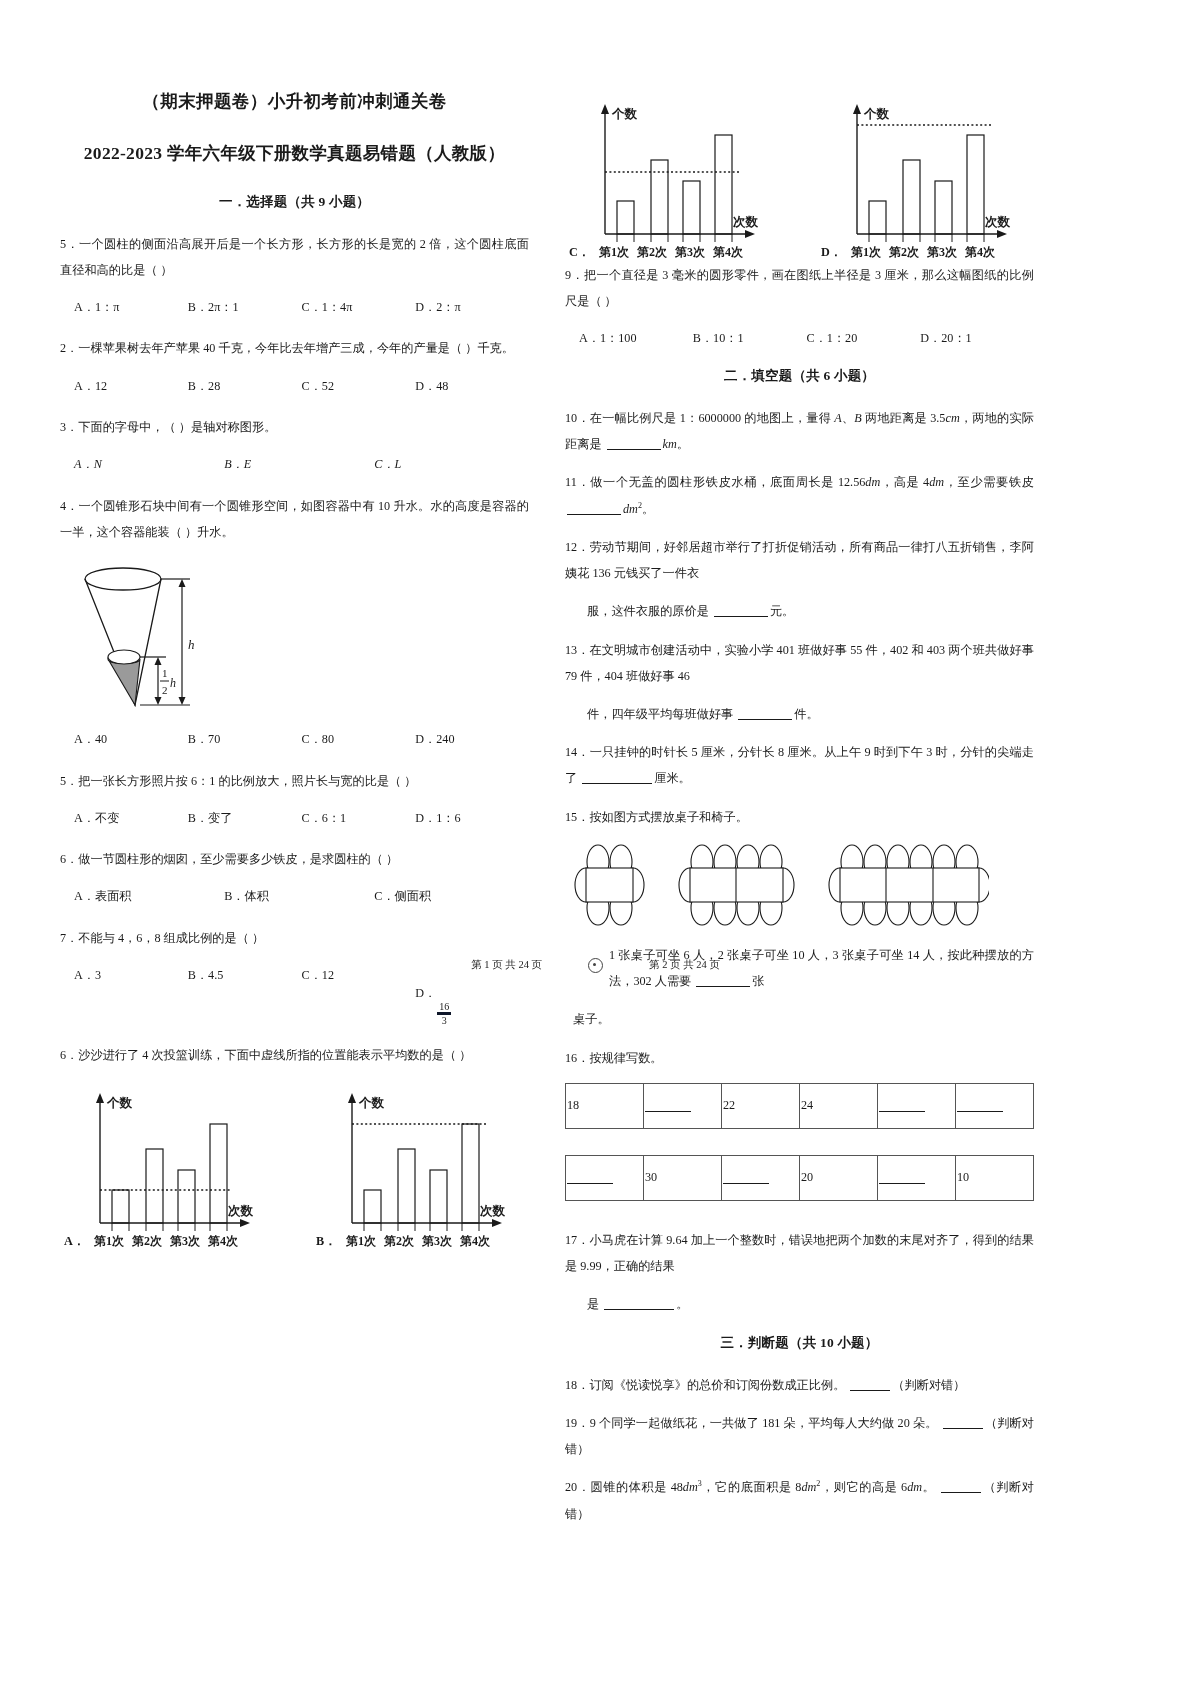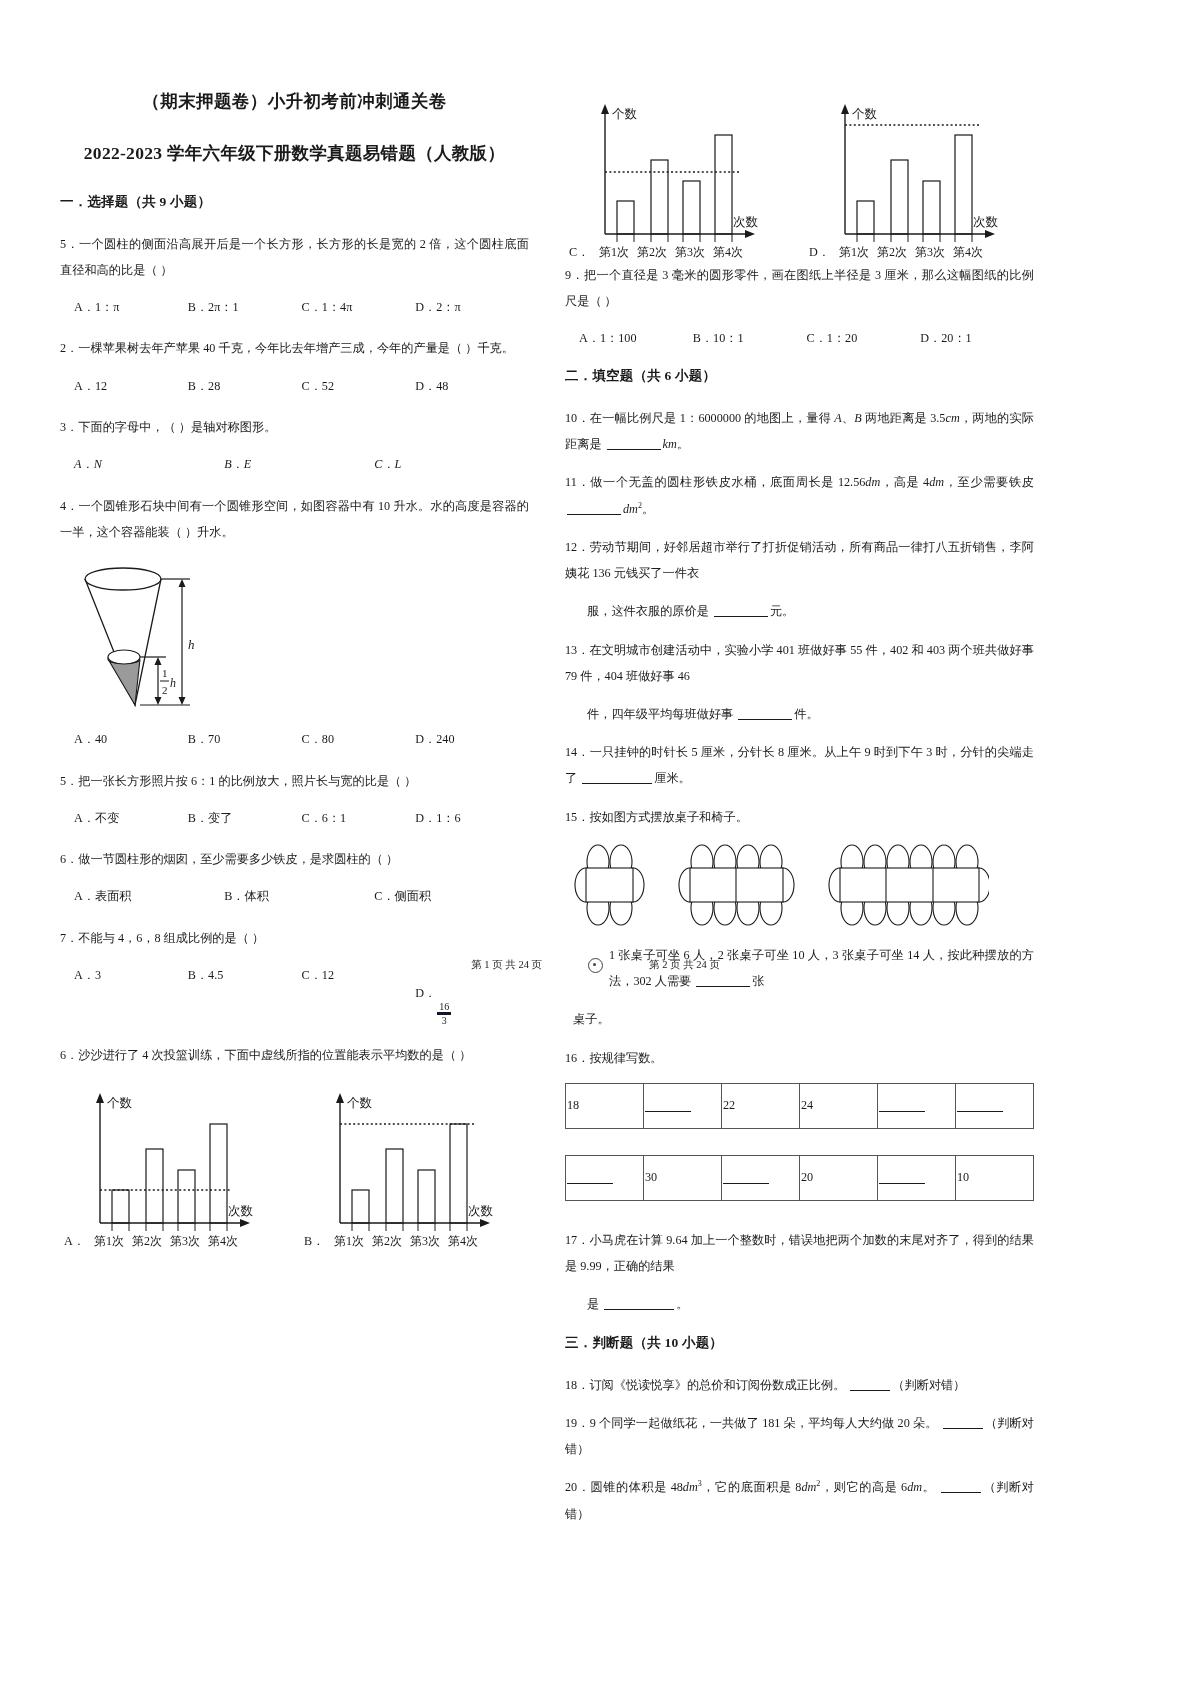--- a/index.html
+++ b/index.html
@@ -48,20 +48,21 @@
     font-size: 17.5px;
     letter-spacing: 0.3px;
     margin: 0 0 26px 0;
     line-height: 1.5;
   }
   .section-head {
     font-weight: bold;
     font-size: 13.5px;
     margin: 16px 0 20px 0;
     letter-spacing: 0.2px;
+    text-align: center;
   }
   .q {
     font-size: 12.2px;
     line-height: 2.15;
     margin: 0 0 12px 0;
     text-align: justify;
   }
   .opts {
     display: flex;
     font-size: 12.2px;
@@ -98,22 +99,23 @@
   }
   .frac .num { display: block; border-bottom: 3px solid #0f172a; padding: 0 2px; margin-top: 38px;}
   .frac .den { display: block; padding: 0 2px;}
 
   
   .fig { margin: 6px 0 10px 0; }
   .fig-cone { padding-left: 18px; }
 
   .charts-row {
     display: flex;
-    gap: 8px;
+    gap: 20px;
     margin: 4px 0 2px 0;
+    font-weight: bold;
   }
   .chart-wrap { position: relative; }
 
   
   .numtable {
     border-collapse: collapse;
     width: 100%;
     margin: 6px 0 26px 0;
     table-layout: fixed;
   }

